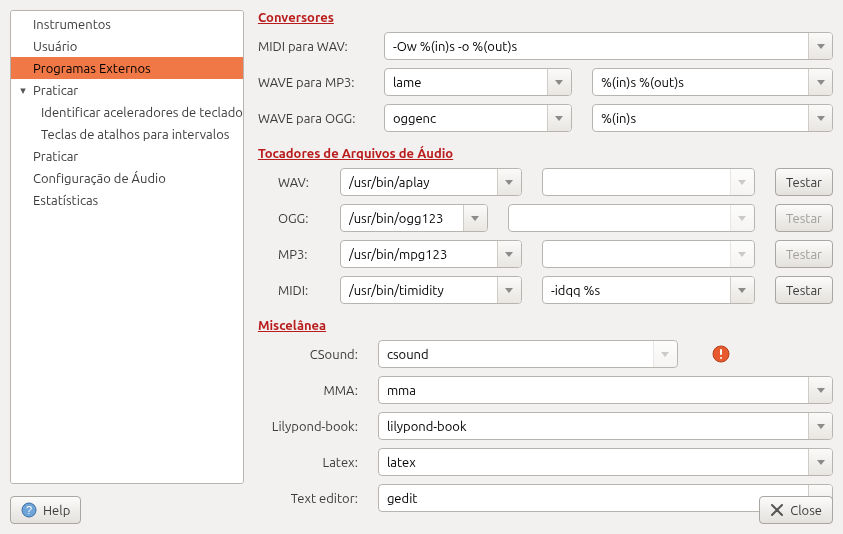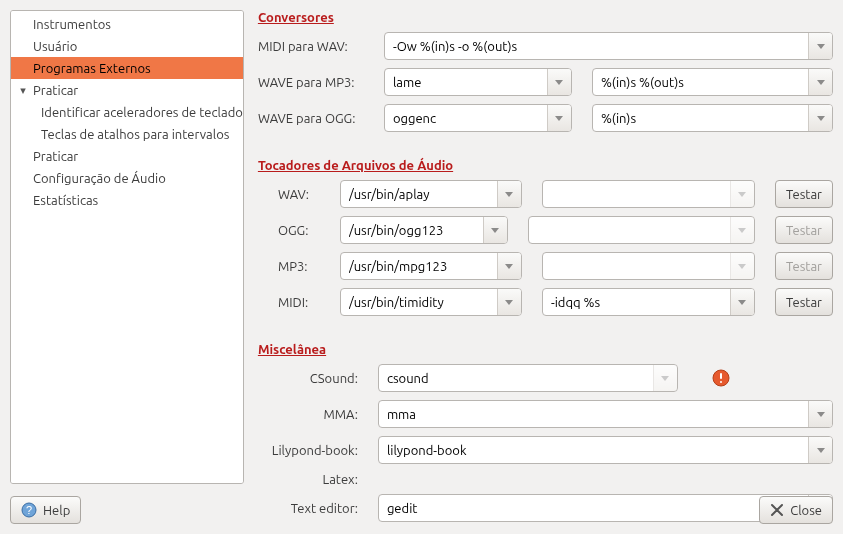--- a/index.html
+++ b/index.html
@@ -54,21 +54,21 @@
   
   .pane {
     flex: 1;
   }
   .section-title {
     font-weight: bold;
     color: #b91c1c;
     margin: 0 0 8px 0;
     text-decoration: underline;
   }
-  .section-title.mt { margin-top: 26px; }
+  .section-title.mt { margin-top: 14px; }
   .row {
     display: flex;
     align-items: center;
     gap: 20px;
     margin-bottom: 8px;
   }
   .lbl-conv { width: 106px; text-align: left; }
   .lbl-player { width: 42px; text-align: left; margin-left: 20px; }
   .lbl-misc { width: 100px; text-align: right; }
   .combo, .combo-lg {
@@ -243,21 +243,21 @@
                 <path d="M0 0 L4 5 L8 0 Z" fill="#555"></path>
               </svg>
             </div>
           </div>
           <button class="btn">
             <span>Testar</span>
           </button>
         </div>
         <div class="row">
           <div class="lbl-player">OGG:</div>
-          <div class="combo " style="width:168px">
+          <div class="combo " style="width:148px">
             <input value="/usr/bin/ogg123" style="">
             <div class="combo-btn">
               <svg viewBox="0 0 8 5">
                 <path d="M0 0 L4 5 L8 0 Z" fill="#555"></path>
               </svg>
             </div>
           </div>
           <div class="combo disabled" style="flex:1">
             <input value="" style="">
             <div class="combo-btn">
@@ -351,20 +351,28 @@
             <input value="lilypond-book" style="">
             <div class="combo-btn">
               <svg viewBox="0 0 8 5">
                 <path d="M0 0 L4 5 L8 0 Z" fill="#555"></path>
               </svg>
             </div>
           </div>
         </div>
         <div class="row">
           <div class="lbl-misc">Latex:</div>
+          <div class="combo " style="flex:1">
+            <input value="latex" style="">
+            <div class="combo-btn">
+              <svg viewBox="0 0 8 5">
+                <path d="M0 0 L4 5 L8 0 Z" fill="#555"></path>
+              </svg>
+            </div>
+          </div>
         </div>
         <div class="row">
           <div class="lbl-misc">Text editor:</div>
           <div class="combo " style="flex:1">
             <input value="gedit" style="">
             <div class="combo-btn">
               <svg viewBox="0 0 8 5">
                 <path d="M0 0 L4 5 L8 0 Z" fill="#555"></path>
               </svg>
             </div>

